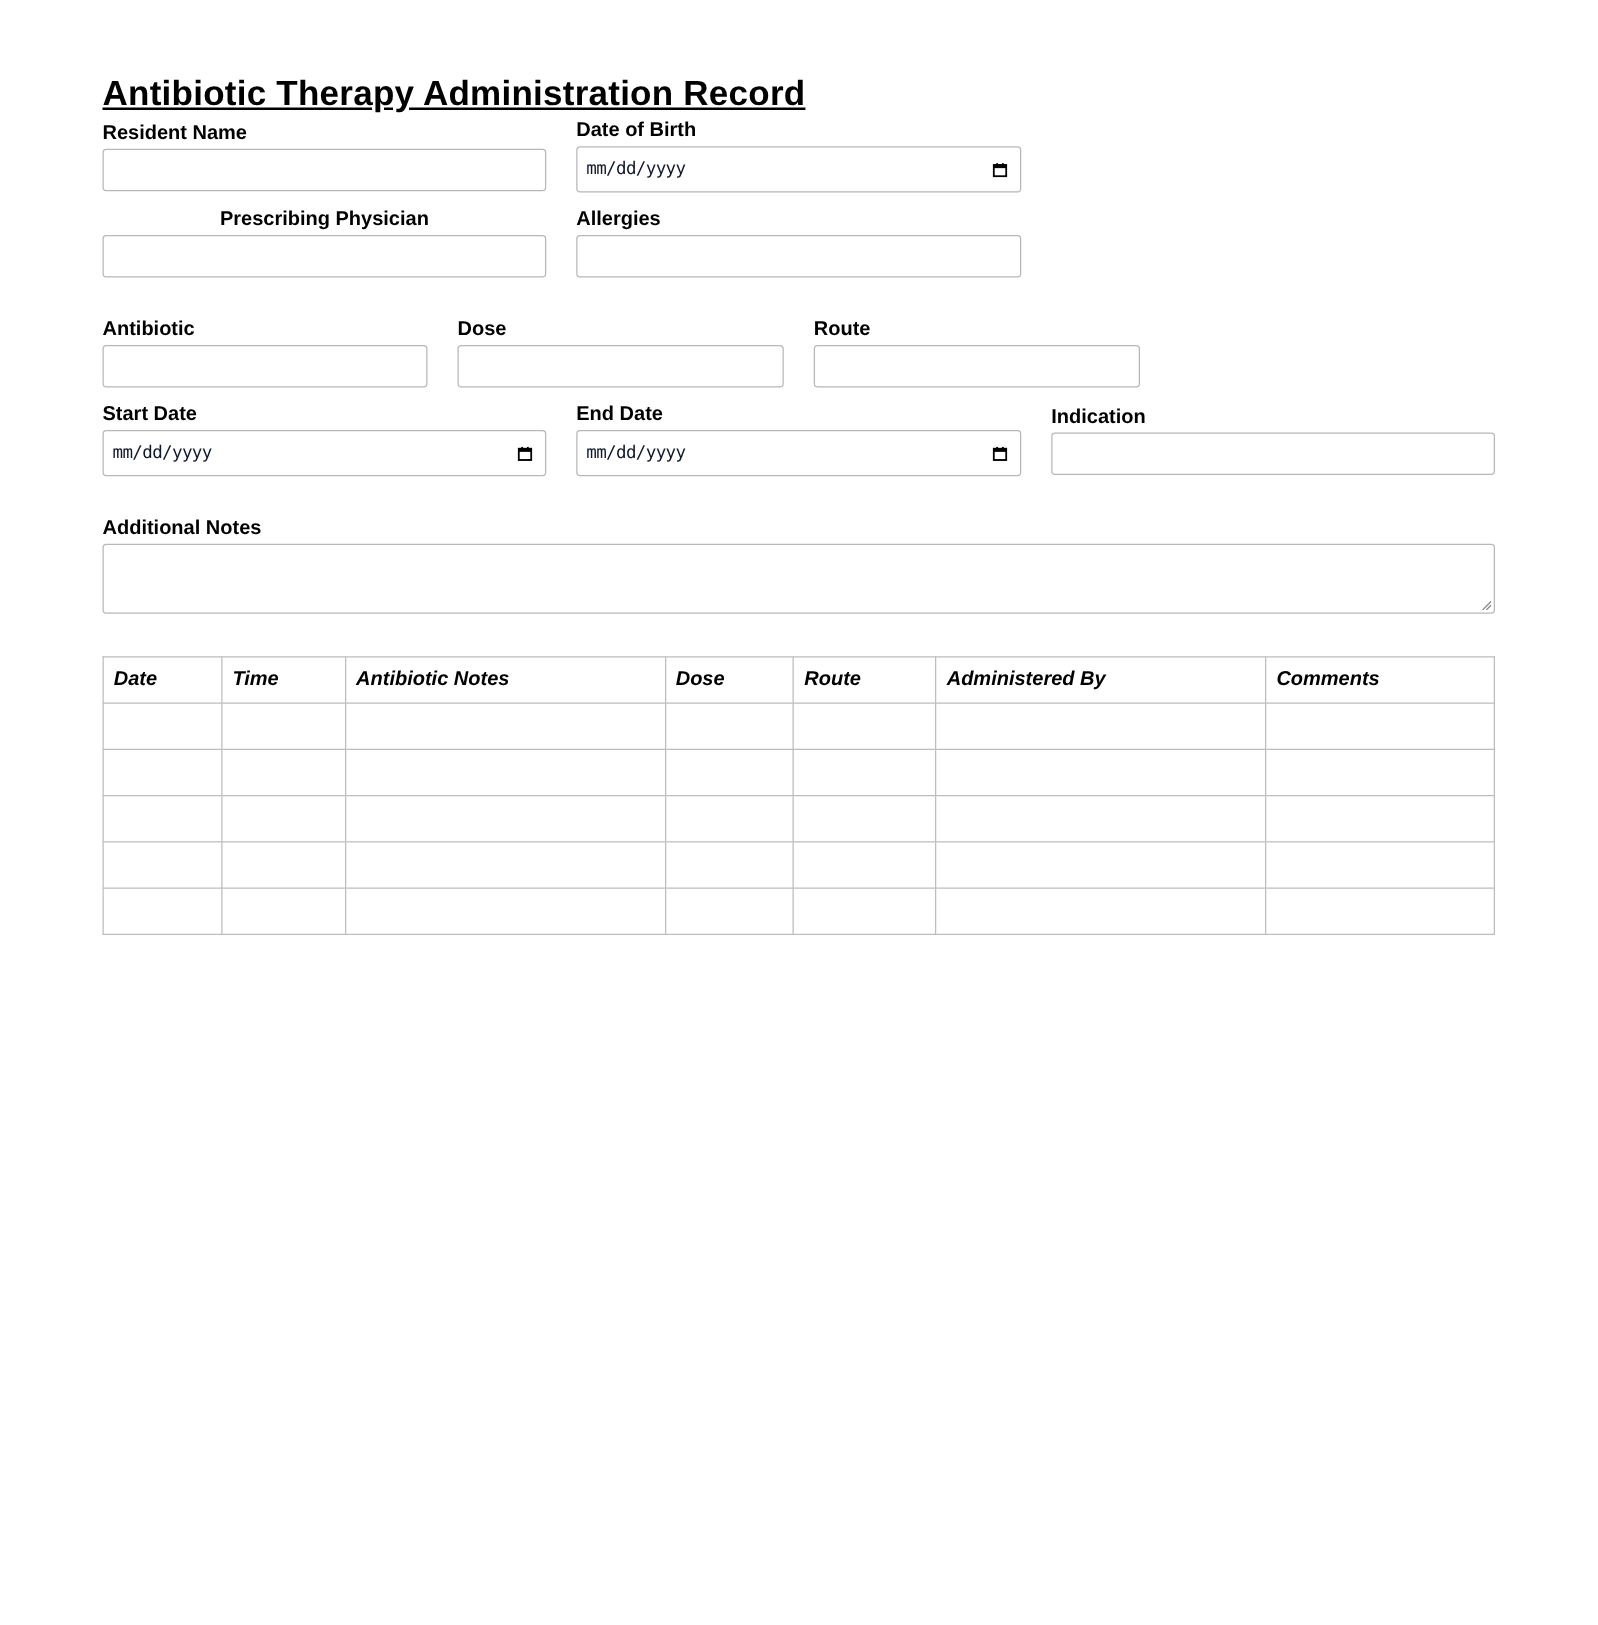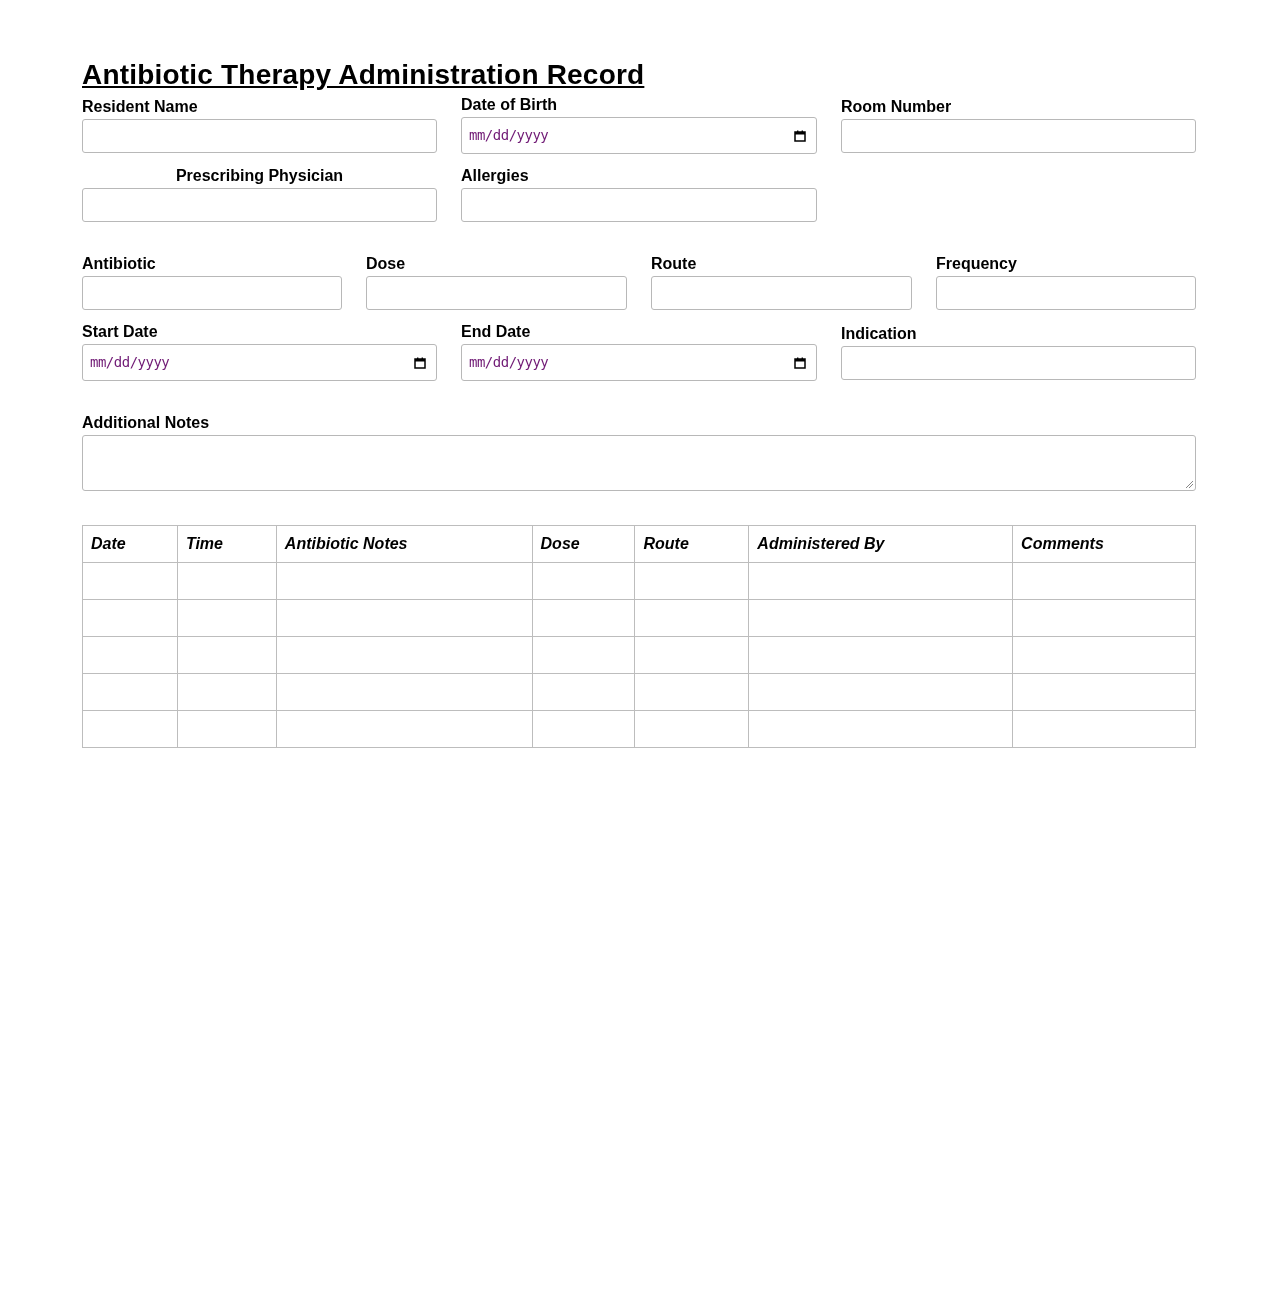--- a/index.html
+++ b/index.html
@@ -46,21 +46,21 @@
       position: relative;
     }
     .inp.date { height: 37px; }
     .date-text {
       position: absolute;
       left: 7px;
       top: 9px;
       font-family: "DejaVu Sans Mono", monospace;
       font-size: 14px;
       letter-spacing: -0.5px;
-      color: #701a75;
+      color: #0f172a;
     }
     .cal-icon {
       position: absolute;
       right: 10px;
       top: 12px;
       width: 12px;
       height: 12px;
     }
     .textarea {
       display: block;
@@ -112,48 +112,40 @@
     <div class="inp date">
       <span class="date-text">mm/dd/yyyy</span>
       <svg class="cal-icon" viewBox="0 0 12 12">
           <rect x="1" y="2" width="10" height="9" fill="none" stroke="#000" stroke-width="1.5"></rect>
           <rect x="1" y="2" width="10" height="2.5" fill="#000"></rect>
           <rect x="3" y="0.5" width="1.4" height="2" fill="#000"></rect>
           <rect x="7.6" y="0.5" width="1.4" height="2" fill="#000"></rect>
         </svg>
     </div>
   </div>
-  <div class="field" style="left:841px; top:98px; width:355px;">
-    <label>Room Number</label>
-    <div class="inp"></div>
-  </div>
 
   <div class="field" style="left:82px; top:167px; width:355px;text-align:center;">
     <label>Prescribing Physician</label>
     <div class="inp"></div>
   </div>
   <div class="field" style="left:461px; top:167px; width:356px;">
     <label>Allergies</label>
     <div class="inp"></div>
   </div>
 
   <div class="field" style="left:82px; top:255px; width:260px;">
     <label>Antibiotic</label>
     <div class="inp"></div>
   </div>
   <div class="field" style="left:366px; top:255px; width:261px;">
     <label>Dose</label>
     <div class="inp"></div>
   </div>
   <div class="field" style="left:651px; top:255px; width:261px;">
     <label>Route</label>
-    <div class="inp"></div>
-  </div>
-  <div class="field" style="left:936px; top:255px; width:260px;">
-    <label>Frequency</label>
     <div class="inp"></div>
   </div>
 
   <div class="field" style="left:82px; top:323px; width:355px;">
     <label>Start Date</label>
     <div class="inp date">
       <span class="date-text">mm/dd/yyyy</span>
       <svg class="cal-icon" viewBox="0 0 12 12">
           <rect x="1" y="2" width="10" height="9" fill="none" stroke="#000" stroke-width="1.5"></rect>
           <rect x="1" y="2" width="10" height="2.5" fill="#000"></rect>

